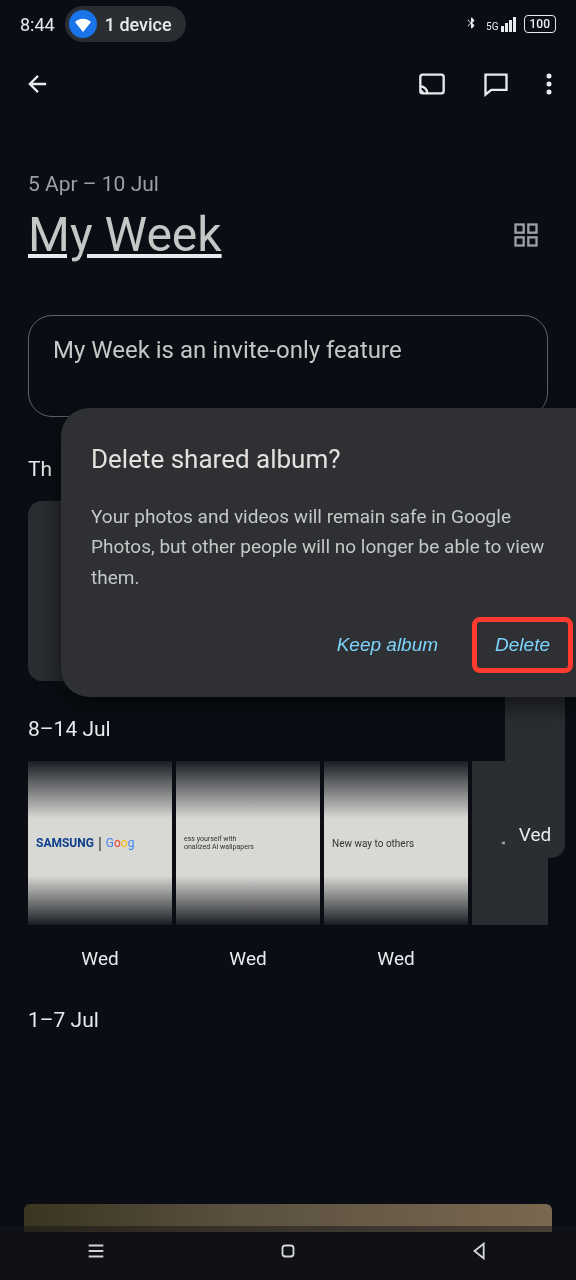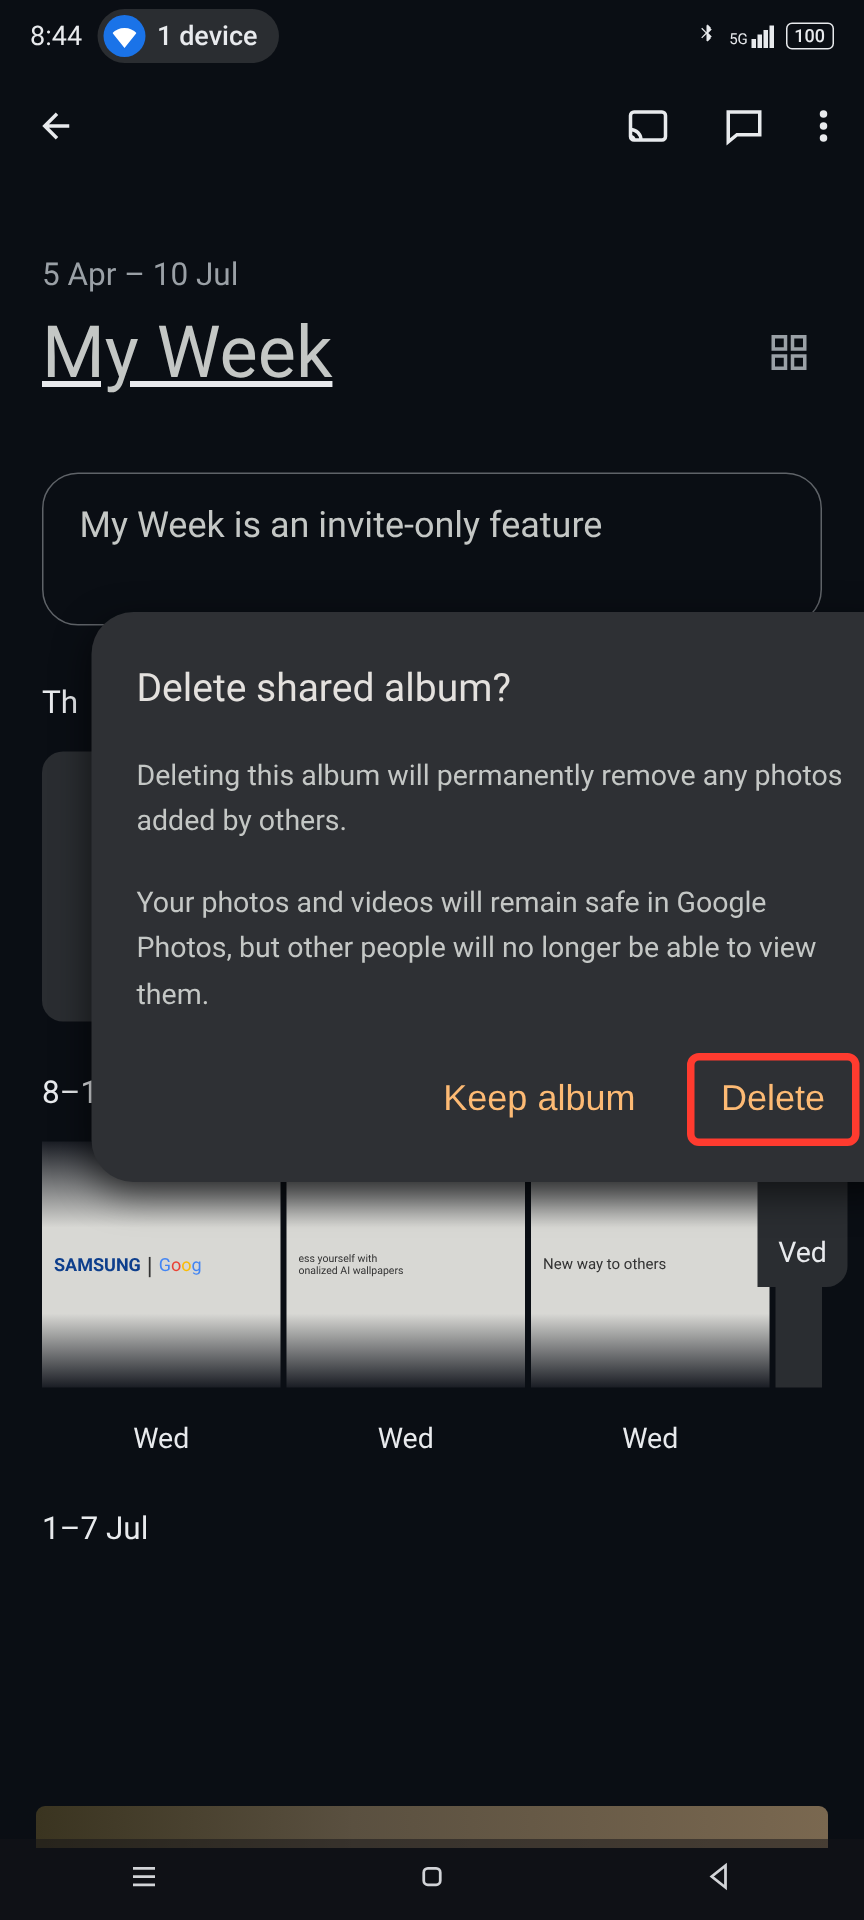--- a/index.html
+++ b/index.html
@@ -111,21 +111,21 @@
   color: #e8eaed;
   font-size: 19px;
   padding-bottom: 12px;
 }
 .photo-grid {
   display: flex;
   gap: 4px;
   margin-top: 20px;
 }
 .thumb {
-  width: 159px;
+  width: 144px;
   height: 164px;
   background: linear-gradient(180deg, #1a1d24 0%, #d8d8d4 35%, #d8d8d4 70%, #1a1d24 100%);
   position: relative;
   display: flex;
   flex-direction: column;
   justify-content: center;
   align-items: flex-start;
   padding: 0 8px;
 }
 .thumb-label {
@@ -169,26 +169,27 @@
 }
 .dialog-body p { margin-bottom: 24px; }
 .dialog-actions {
   display: flex;
   justify-content: flex-end;
   gap: 20px;
   margin-top: 24px;
   align-items: center;
 }
 .dialog-btn {
-  color: #fdba74;
-  font-size: 24px;
+  color: #7dd3fc;
+  font-size: 19px;
   padding: 12px 14px;
   background: none;
   border: none;
   cursor: pointer;
+  font-style: italic;
 }
 .highlight-box {
   border: 5px solid #ff3b2f;
   border-radius: 8px;
   padding: 12px 18px;
 }
 .nav-bar {
   position: absolute;
   bottom: 0;
   width: 100%;
@@ -331,21 +332,20 @@
 
 <div class="wed-partial">
   <span>Ved</span>
 </div>
 
 <div class="bg-photo-strip"></div>
 
 <div class="dialog-overlay">
   <div class="dialog-title">Delete shared album?</div>
   <div class="dialog-body">
-    <p>Deleting this album will permanently remove any photos added by others.</p>
     <p>Your photos and videos will remain safe in Google Photos, but other people will no longer be able to view them.</p>
   </div>
   <div class="dialog-actions">
     <button class="dialog-btn">Keep album</button>
     <div class="highlight-box">
       <button class="dialog-btn" style="padding:0">Delete</button>
     </div>
   </div>
 </div>
 

